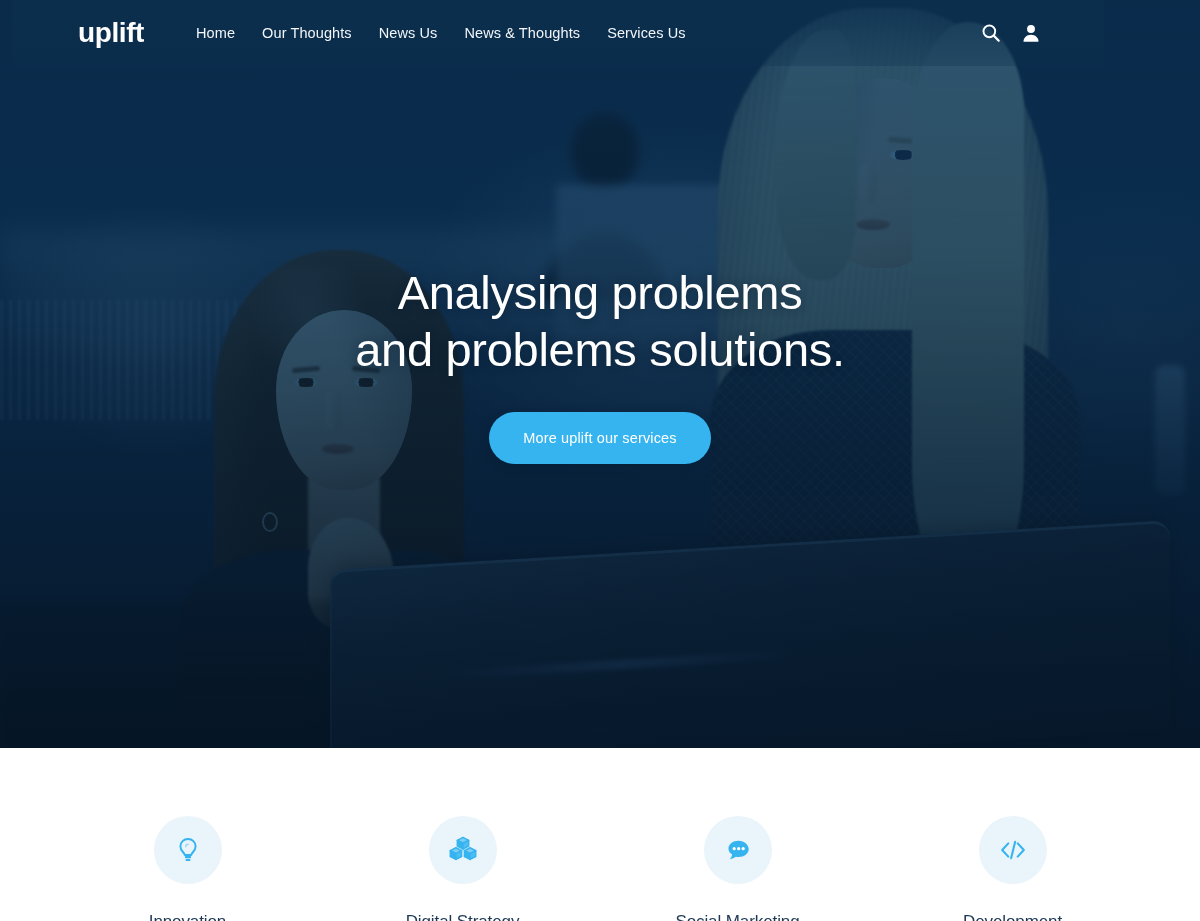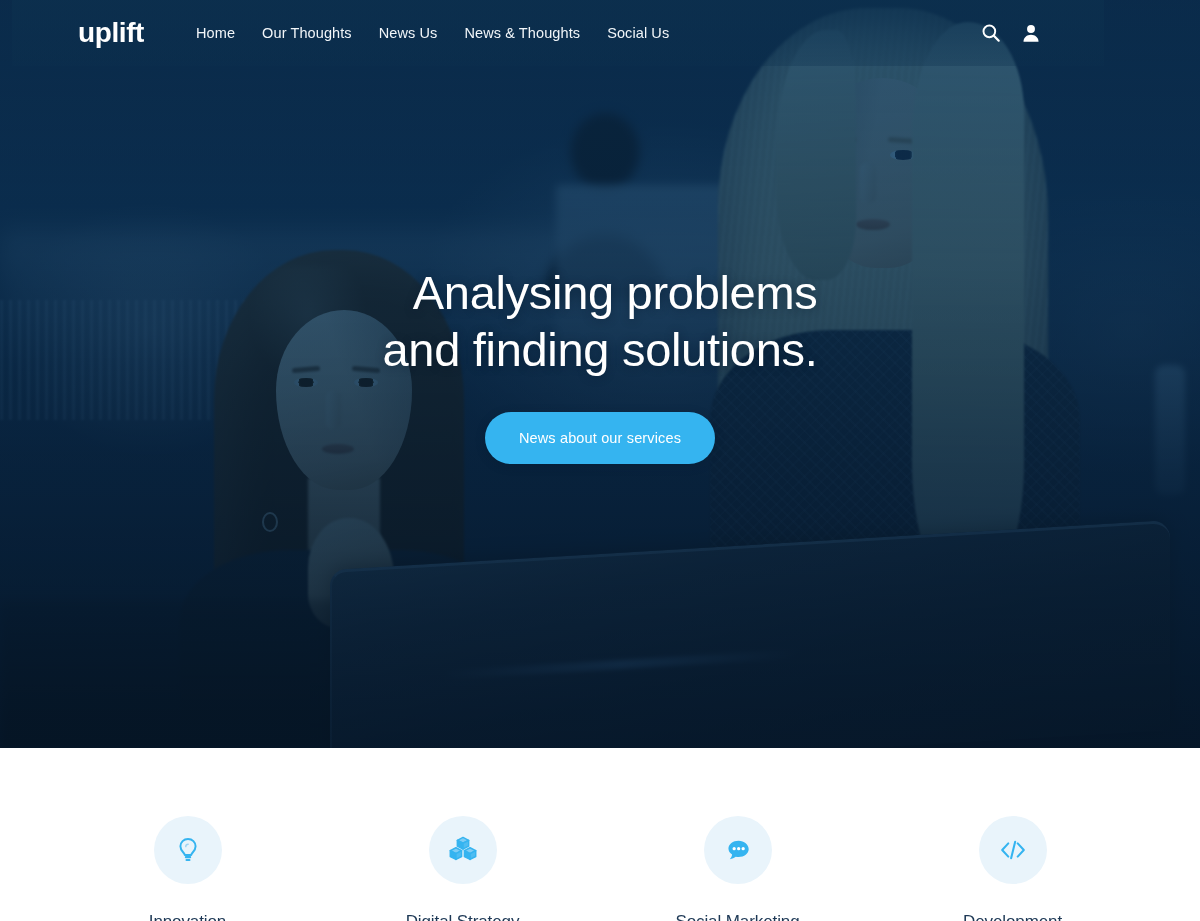--- a/index.html
+++ b/index.html
@@ -292,21 +292,21 @@
   .hero-title {
     margin-top:264px;
     color:#ffffff;
     font-size:47px;
     line-height:57px;
     font-weight:normal;
     text-align:center;
     letter-spacing:-.3px;
     text-shadow:0 1px 10px rgba(4,22,40,.45);
   }
-  .hero-title span { display:block;text-align:right; }
+  .hero-title span { display:block; }
   .hero-cta {
     margin-top:34px;
     background:#35b4f0;
     color:#ffffff;
     border:none;
     border-radius:28px;
     padding:0 34px;
     height:52px;
     font-size:14.5px;
     font-family:"Liberation Sans", sans-serif;
@@ -406,41 +406,41 @@
   </div>
 
   <div class="header">
     <div class="logo">uplift</div>
 
     <nav class="nav">
       <a class="nav-item">Home</a>
       <a class="nav-item">Our Thoughts</a>
       <a class="nav-item">News Us</a>
       <a class="nav-item">News &amp; Thoughts</a>
-      <a class="nav-item">Social Us</a>
+      <a class="nav-item">Services Us</a>
     </nav>
 
     <div class="header-actions">
       <svg class="hicon" viewBox="0 0 24 24" fill="none">
         <circle cx="10.2" cy="10.2" r="6.4" stroke="#ffffff" stroke-width="2.1"></circle>
         <line x1="15.1" y1="15.1" x2="20.4" y2="20.4" stroke="#ffffff" stroke-width="2.4" stroke-linecap="round"></line>
       </svg>
       <svg class="hicon" viewBox="0 0 24 24">
         <circle cx="12" cy="7.6" r="4.3" fill="#ffffff"></circle>
         <path d="M3.8 21.5c0-4.6 3.7-7.6 8.2-7.6s8.2 3 8.2 7.6z" fill="#ffffff"></path>
       </svg>
     </div>
   </div>
 
   <div class="hero-content">
     <h1 class="hero-title">
       <span>Analysing problems</span>
-      <span>and finding solutions.</span>
+      <span>and problems solutions.</span>
     </h1>
-    <button class="hero-cta">News about our services</button>
+    <button class="hero-cta">More uplift our services</button>
   </div>
 
   <div class="services">
     <div class="services-grid">
 
       <div class="service">
         <div class="service-circle">
           <svg width="30" height="30" viewBox="0 0 32 32">
             <path d="M16 4.2c-4.6 0-8.1 3.5-8.1 7.9 0 2.9 1.5 4.8 2.9 6.3 1 1.1 1.6 1.9 1.8 3h6.8c.2-1.1.8-1.9 1.8-3 1.4-1.5 2.9-3.4 2.9-6.3 0-4.4-3.5-7.9-8.1-7.9z" fill="none" stroke="#35b4f0" stroke-width="2.1" stroke-linejoin="round"></path>
             <rect x="12.6" y="22.4" width="6.8" height="2.3" rx="1.1" fill="#35b4f0"></rect>

